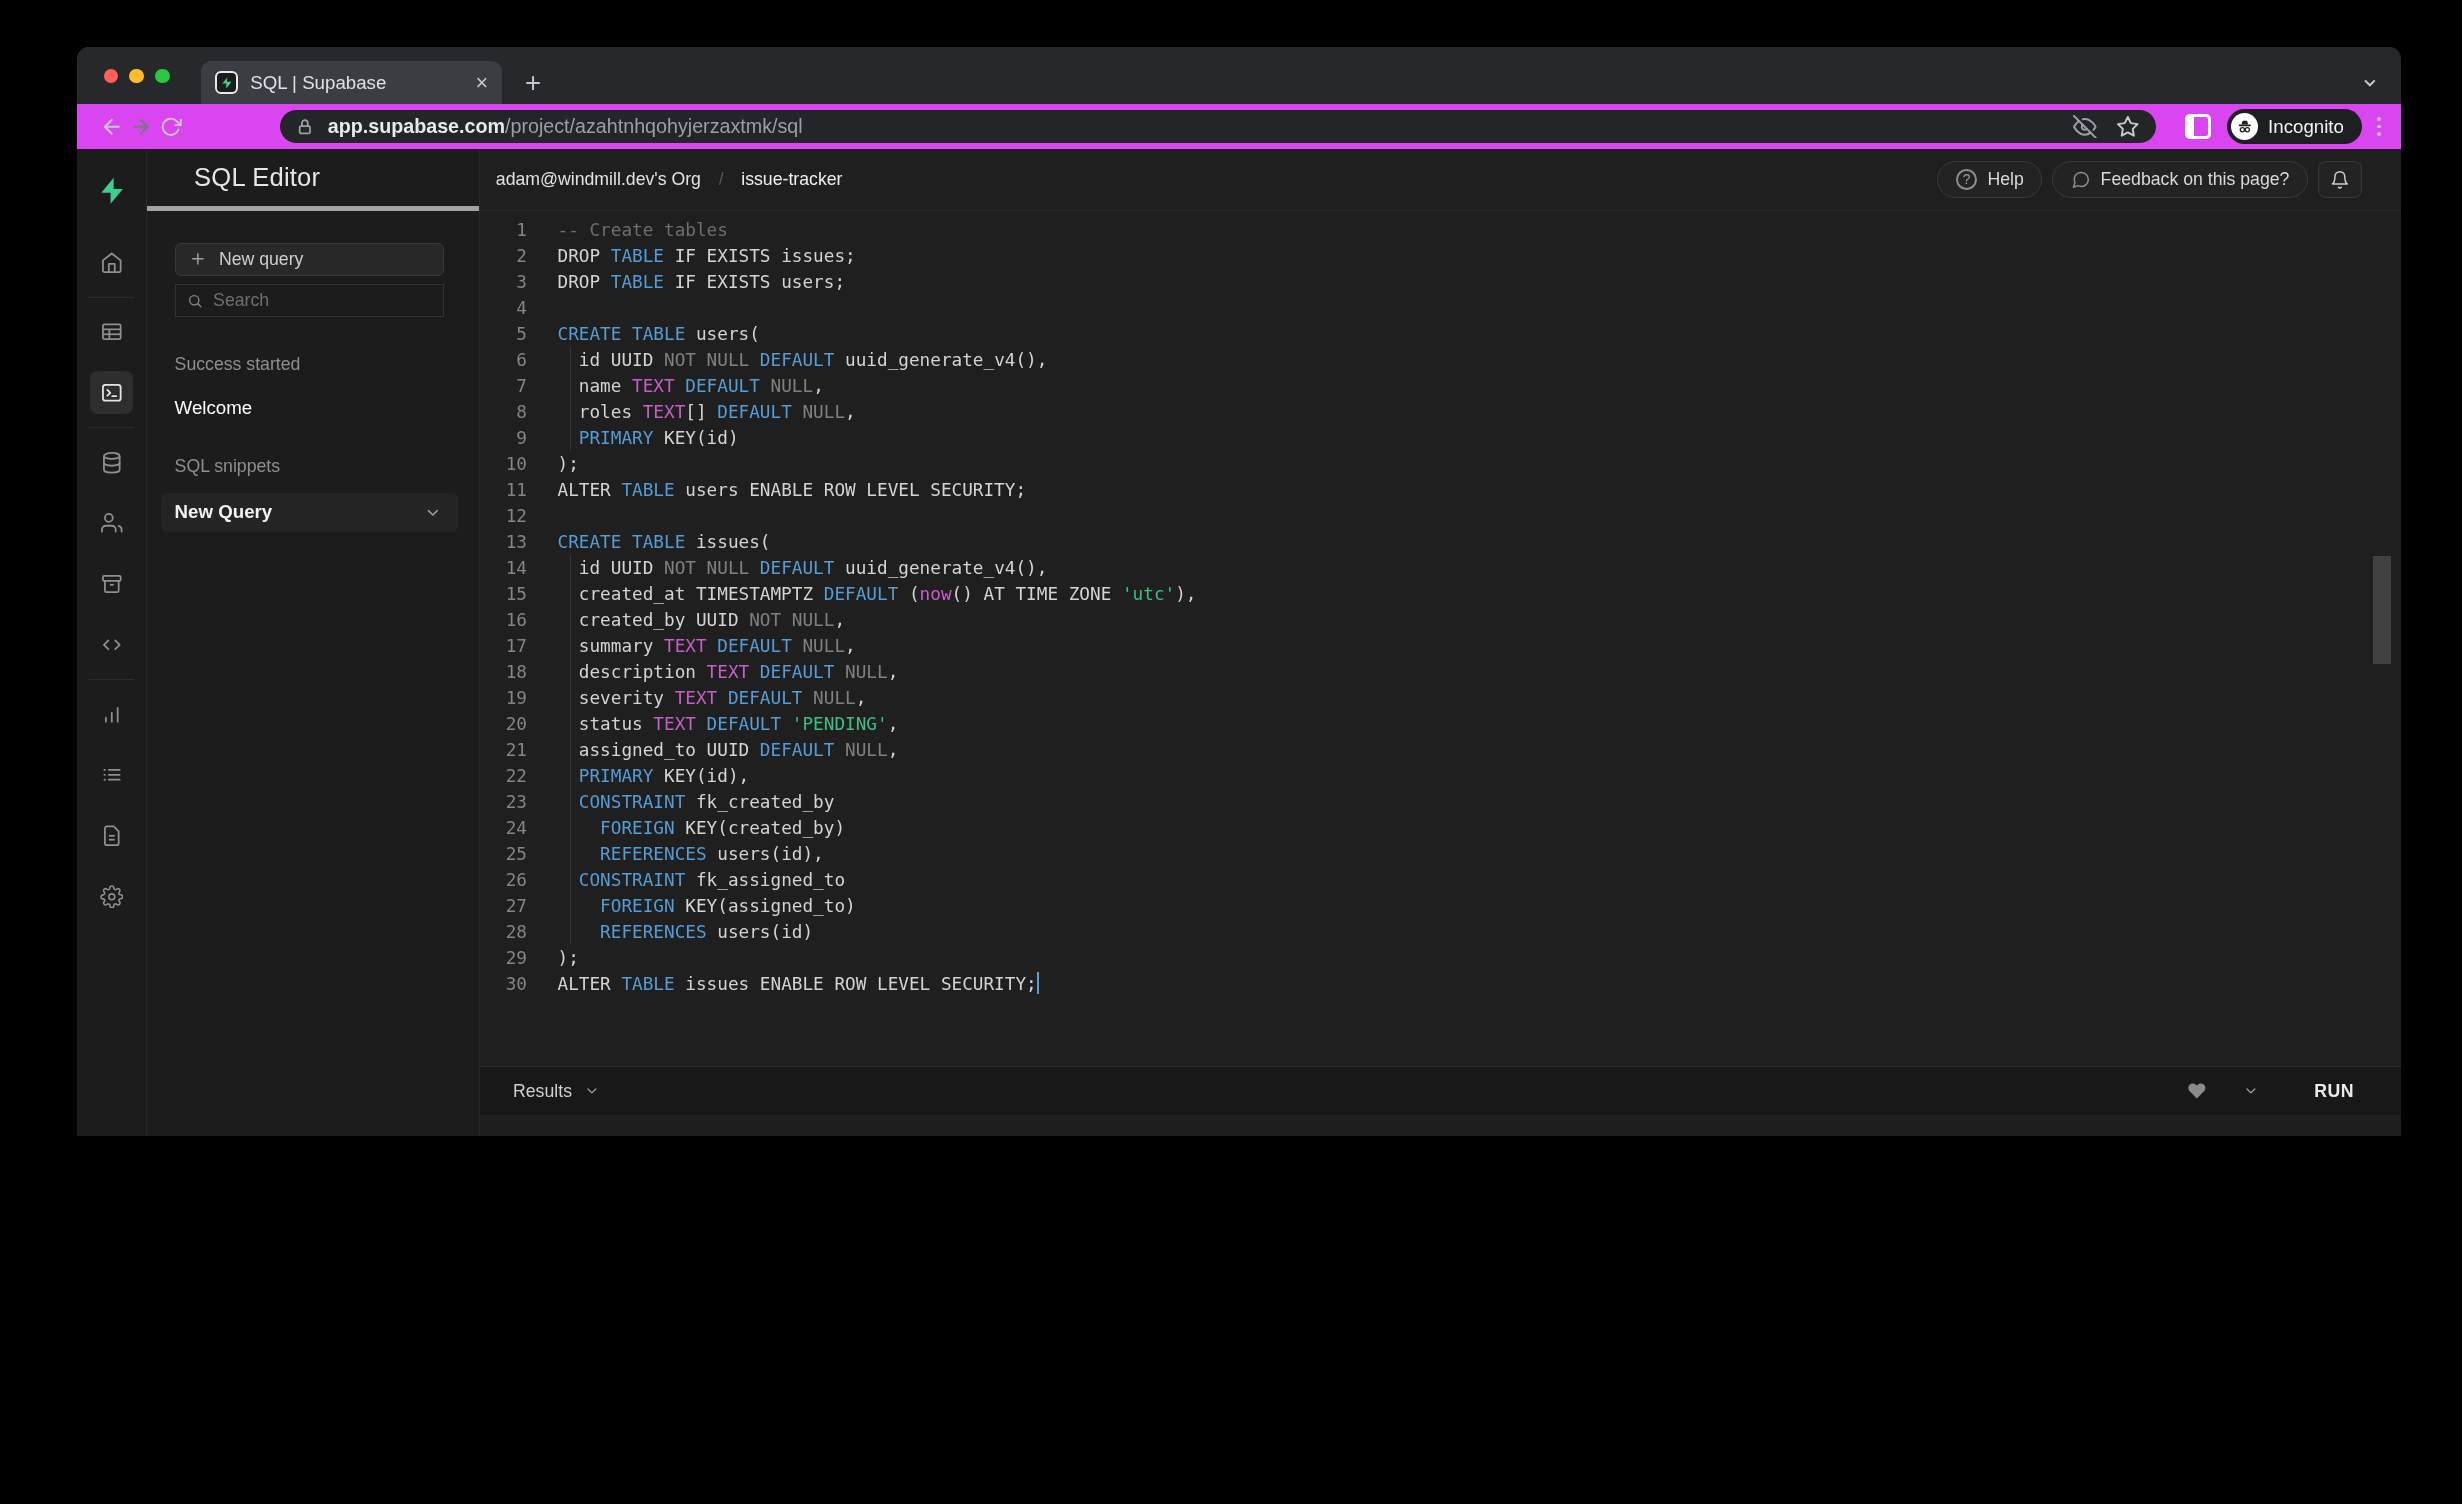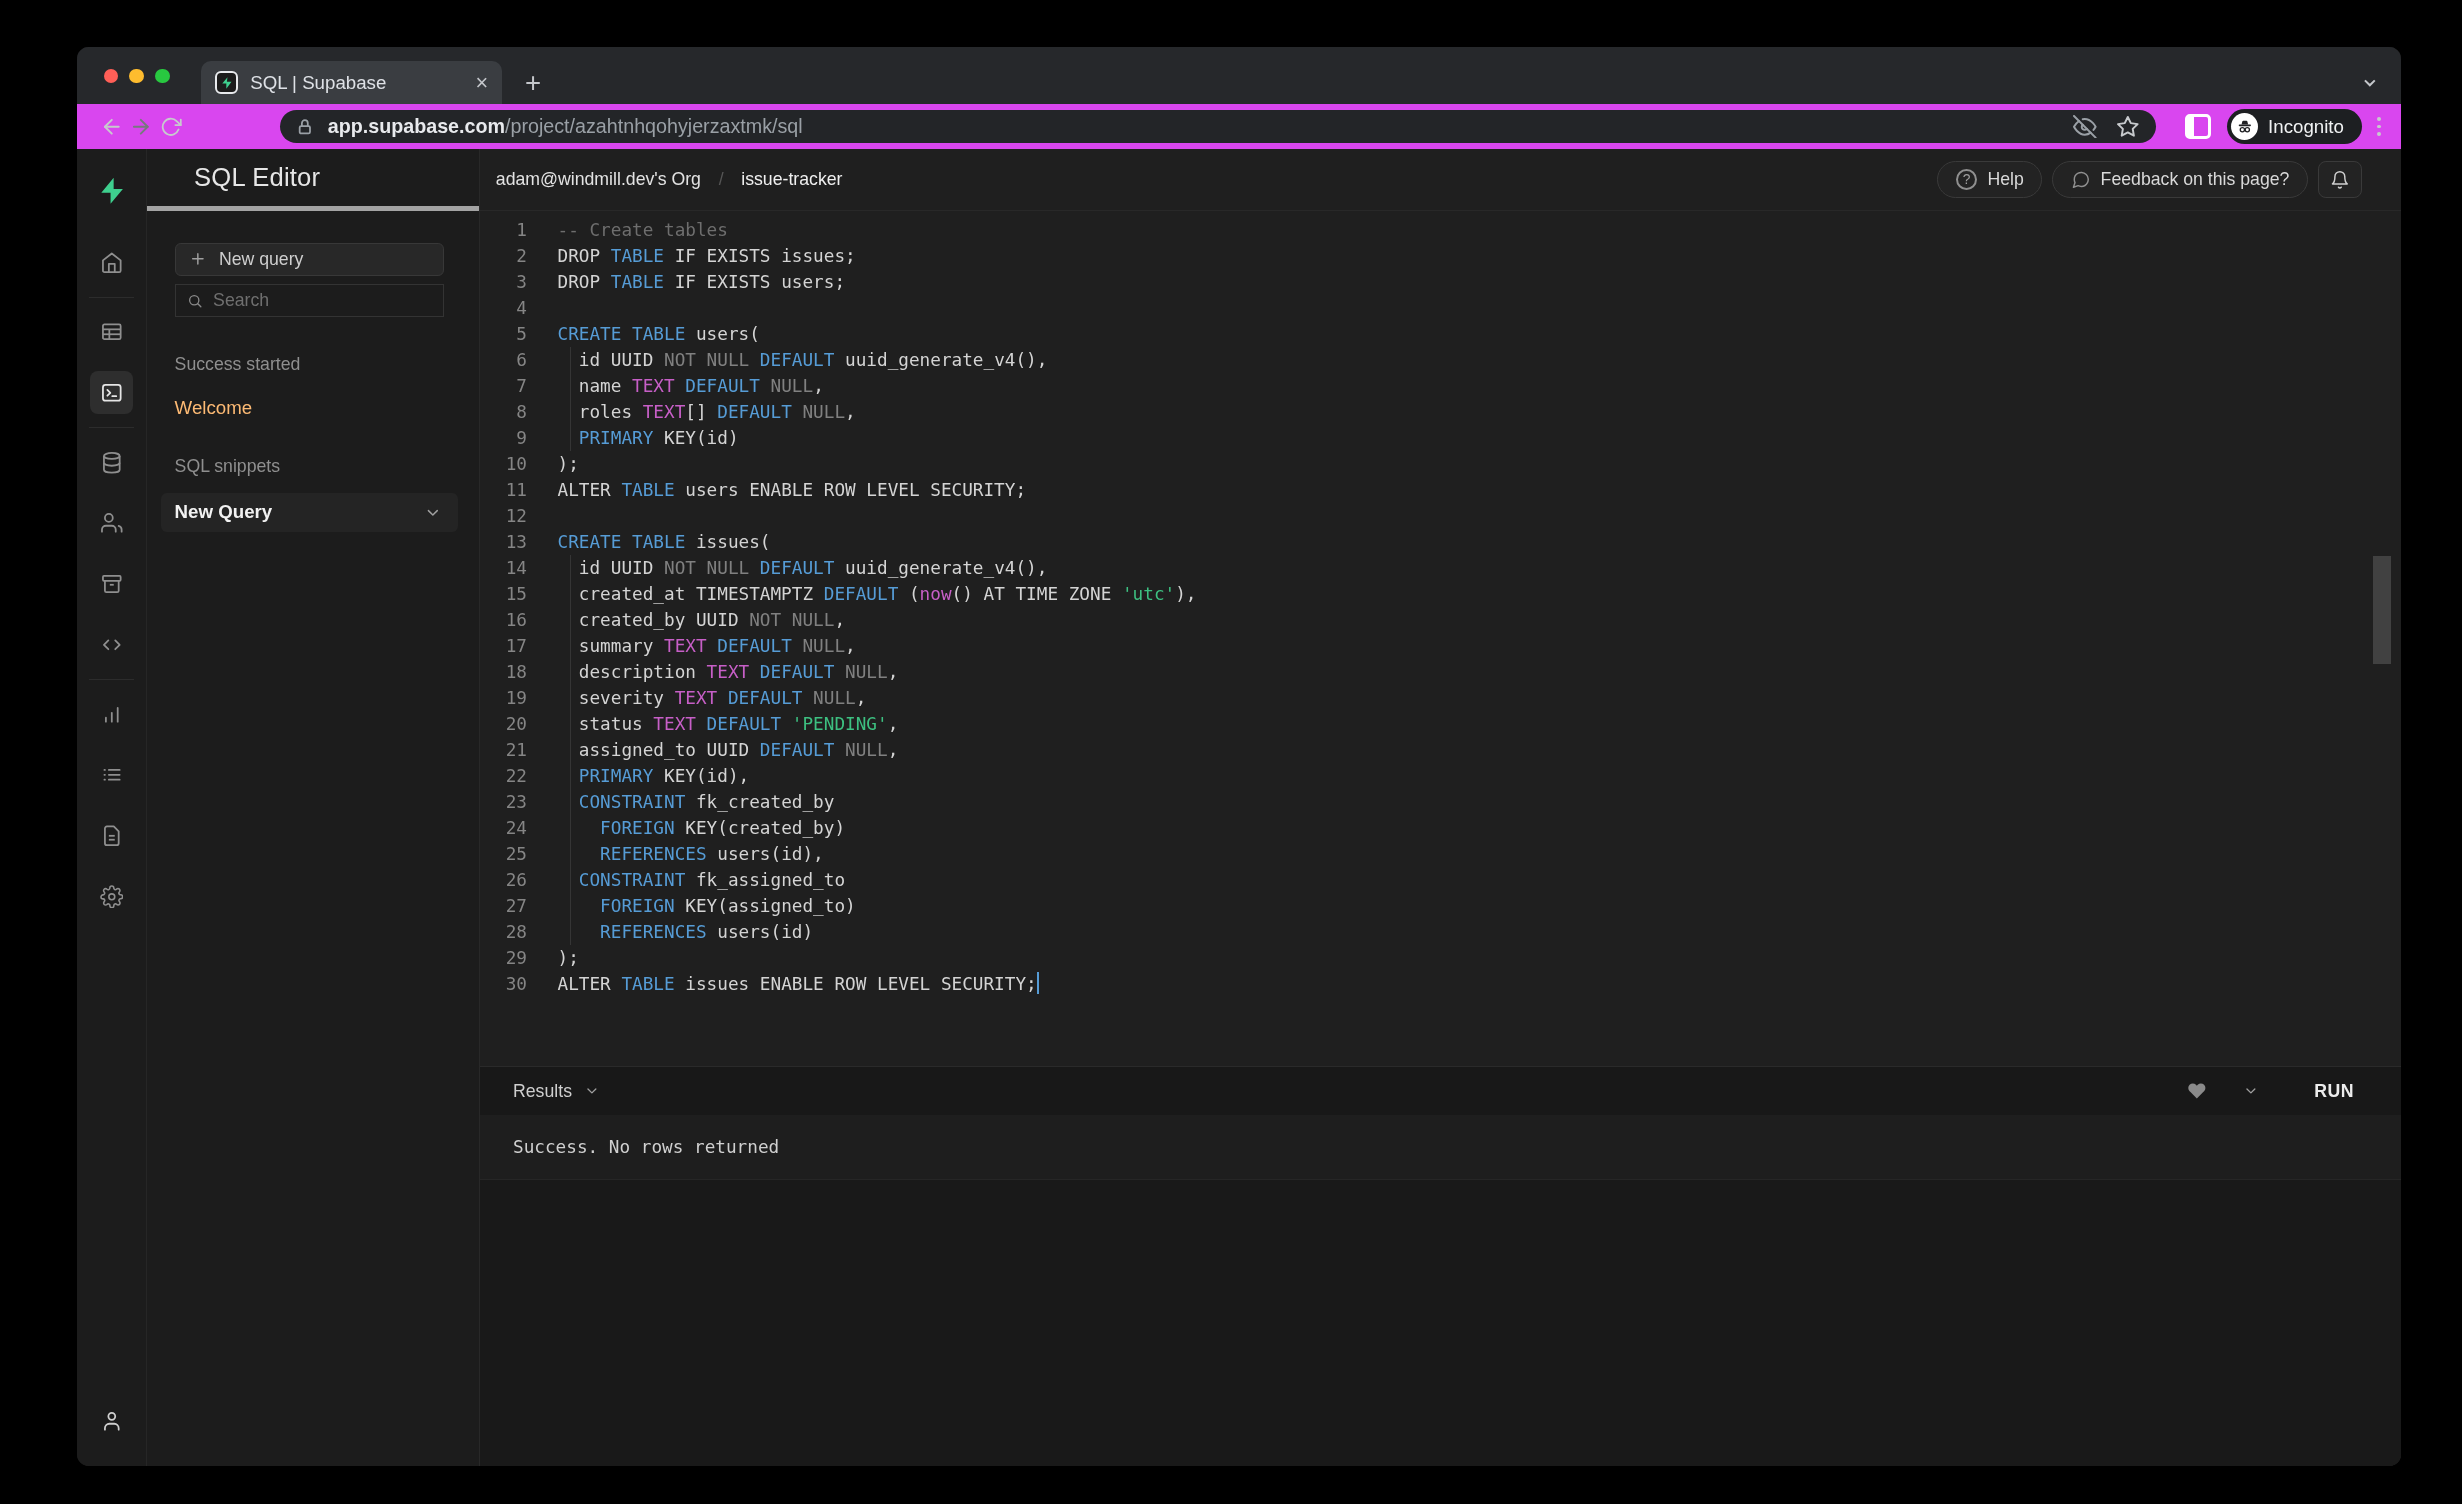--- a/index.html
+++ b/index.html
@@ -1,18 +1,18 @@
 <!DOCTYPE html>
 <html><head>
 <meta charset="utf-8">
 <style>
   * { margin:0; padding:0; box-sizing:border-box; }
   html,body { background:#000; }
   body { font-family:"Liberation Sans", sans-serif; }
-  .screen { position:relative; width:2463px; height:1504px; background:#000; overflow:hidden; }
+  .screen { position:relative; width:2463px; height:1136px; background:#000; overflow:hidden; }
   .window { position:absolute; left:77px; top:47px; width:2324px; height:1419px;
             background:#1f1f1f; border-radius:11.8px; overflow:hidden; display:flex; flex-direction:column; }
 
   
   .tabstrip { height:57px; background:#26282b; display:flex; align-items:flex-end; position:relative; flex:none; }
   .traffic { position:absolute; left:26.6px; top:21.7px; display:flex; gap:10.8px; }
   .traffic span { width:14.8px; height:14.8px; border-radius:50%; display:block; }
   .t-red{background:#ff5f57}.t-yellow{background:#febc2e}.t-green{background:#28c840}
   .tab { position:absolute; left:124px; bottom:0; width:301px; height:43px; background:#3a3d41;
          border-radius:9.9px 9.9px 0 0; display:flex; align-items:center; padding:0 13.8px; }
@@ -54,21 +54,21 @@
   .sb-title { font-size:25.6px; color:#e6e6e6; letter-spacing:0.2px; }
   .sb-content { padding:31.5px 27.6px 0 27.6px; }
   .btn-newquery { height:33px; width:269px; background:#282828; border:1px solid #383838; border-radius:5.9px;
                   display:flex; align-items:center; padding:0 13.8px; gap:11.8px; color:#cfcfcf; font-size:17.7px; }
   .search-box { height:33px; width:269px; margin-top:8.9px; border:1px solid #333; border-radius:0;
                 display:flex; align-items:center; padding:0 11.8px; gap:9.9px; color:#717171; }
   .search-box input { background:transparent; border:0; outline:0; color:#cfcfcf; font-size:17.7px; width:100%;
                       font-family:"Liberation Sans", sans-serif; }
   .search-box input::placeholder { color:#6f6f6f; }
   .sec-label { margin-top:37px; font-size:17.7px; color:#8f8f8f; }
-  .sec-item { margin-top:21.7px; font-size:18.7px; color:#fdba74; }
+  .sec-item { margin-top:21.7px; font-size:18.7px; color:#ffffff; }
   .snippet-row { margin-top:15.8px; margin-left:-13.8px; width:297px; height:39px; background:#242424; border-radius:5.9px;
                  display:flex; align-items:center; padding:0 15.8px 0 13.8px; }
   .snippet-label { font-size:18.7px; font-weight:bold; color:#f2f2f2; flex:1; }
 
   .main { flex:1; display:flex; flex-direction:column; min-width:0; background:#1f1f1f; }
   .main-header { height:62px; border-bottom:1px solid #282828; display:flex; align-items:center;
                  padding:0 39px 0 15.8px; flex:none; }
   .crumb { display:flex; align-items:center; gap:17.7px; font-size:17.7px; }
   .crumb-org { color:#e3e3e3; }
   .crumb-sep { color:#555; }

